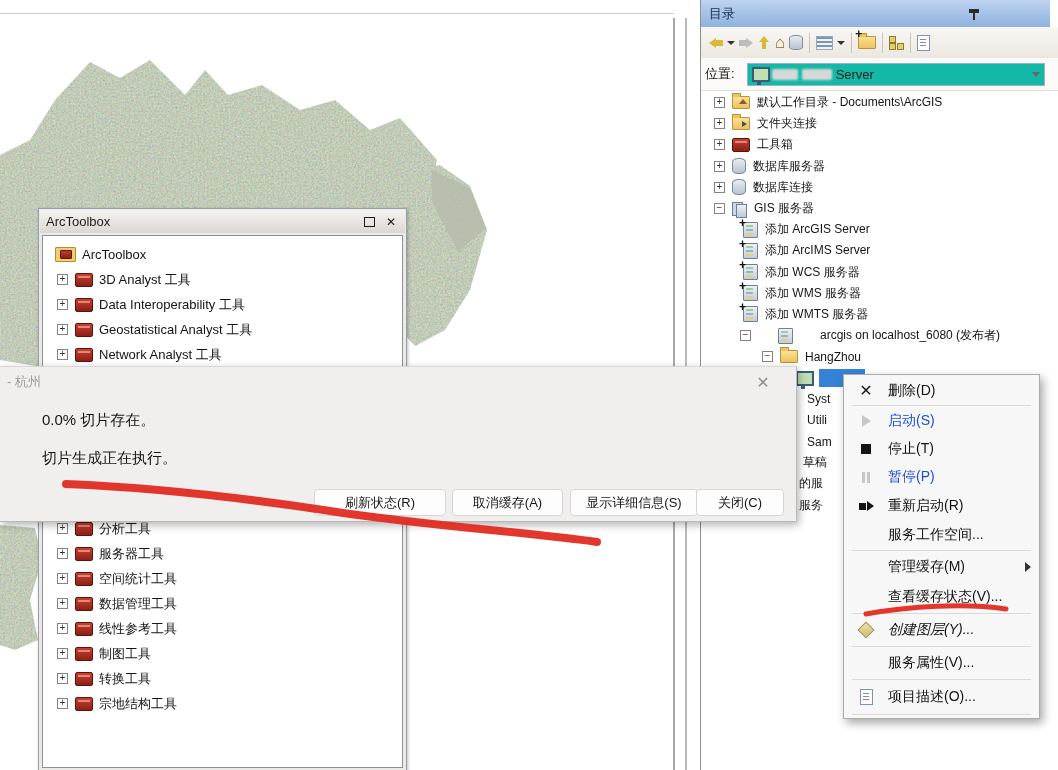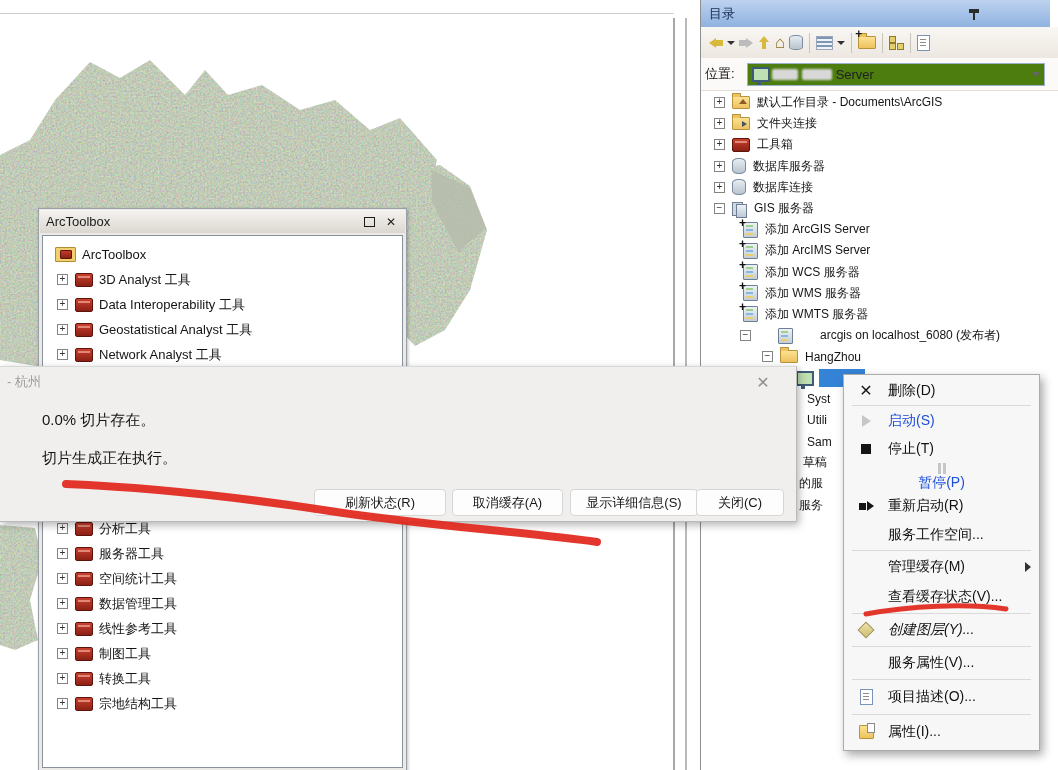--- a/index.html
+++ b/index.html
@@ -99,21 +99,21 @@
   .tb-hier-ico i:nth-child(1){left:0;top:0;}
   .tb-hier-ico i:nth-child(2){right:0;top:7px;}
   .tb-hier-ico i:nth-child(3){left:0;top:7px;}
   .page-ico{position:relative;width:11px;height:14px;background:#fff;border:1px solid #7a93b8;flex:none;}
   .page-ico::before{content:"";position:absolute;left:2px;top:3px;width:6px;height:1px;background:#8b8b8b;
                     box-shadow:0 3px 0 #8b8b8b,0 6px 0 #8b8b8b;}
 
   #cat-location{position:absolute;left:0;right:0;top:58px;height:32px;background:#fbfaf8;
                 display:flex;align-items:center;border-bottom:1px solid #e4e0d8;}
   #loc-label{font-size:13px;color:#141414;margin-left:4px;}
-  #loc-combo{position:relative;margin-left:12px;width:298px;height:23px;background:#4d7c0f;
+  #loc-combo{position:relative;margin-left:12px;width:298px;height:23px;background:#14b8a6;
              border:1px solid #9ab0cc;display:flex;align-items:center;padding:0 4px;box-sizing:border-box;}
   .scr-ico{position:relative;width:14px;height:11px;border:2px solid #3d5a78;background:#bfe0b2;flex:none;}
   .scr-ico::after{content:"";position:absolute;left:3px;bottom:-5px;width:4px;height:3px;background:#3d5a78;}
   .redact{height:11px;background:#d8d8d8;border-radius:2px;margin:0 2px;filter:blur(1px);}
   #loc-text{font-size:13px;color:#222;margin-left:2px;}
   #loc-chevron{margin-left:auto;width:0;height:0;border-left:4px solid transparent;
                border-right:4px solid transparent;border-top:5px solid #666;}
 
   #cat-tree{position:absolute;left:0;right:0;top:92px;}
   .crow{height:21.2px;display:flex;align-items:center;font-size:12px;color:#141414;white-space:nowrap;}
@@ -435,21 +435,21 @@
           <span class="mi-play"></span>
         </span>
       <span class="mlbl">启动(S)</span>
     </div>
     <div class="mrow" style="height:28px;">
       <span class="mico">
           <span class="mi-stop"></span>
         </span>
       <span class="mlbl">停止(T)</span>
     </div>
-    <div class="mrow dis" style="height:28px;flex-direction:column;">
+    <div class="mrow dis" style="height:28px;">
       <span class="mico">
           <span class="mi-pause"></span>
         </span>
       <span class="mlbl">暂停(P)</span>
     </div>
     <div class="mrow" style="height:30px;">
       <span class="mico">
           <span class="mi-restart"></span>
         </span>
       <span class="mlbl">重新启动(R)</span>
@@ -481,26 +481,20 @@
       <span class="mlbl">服务属性(V)...</span>
     </div>
     <div class="msep"></div>
     <div class="mrow" style="height:32px;">
       <span class="mico">
           <span class="mi-doc"></span>
         </span>
       <span class="mlbl">项目描述(O)...</span>
     </div>
     <div class="msep"></div>
-    <div class="mrow" style="height:32px;">
-      <span class="mico">
-          <span class="mi-props"></span>
-        </span>
-      <span class="mlbl">属性(I)...</span>
-    </div>
   </div>
 
   <svg id="annot" xmlns="http://www.w3.org/2000/svg">
     <path d="M66,484 C160,488 245,498 330,511 C420,525 525,532 597,542" fill="none" stroke="#e1261c" stroke-width="8" stroke-linecap="round" opacity="0.92"></path>
     <path d="M866,614 C910,606 965,603 1006,609" fill="none" stroke="#e1261c" stroke-width="5" stroke-linecap="round" opacity="0.92"></path>
   </svg>
 
 </div>
 
 </body></html>

